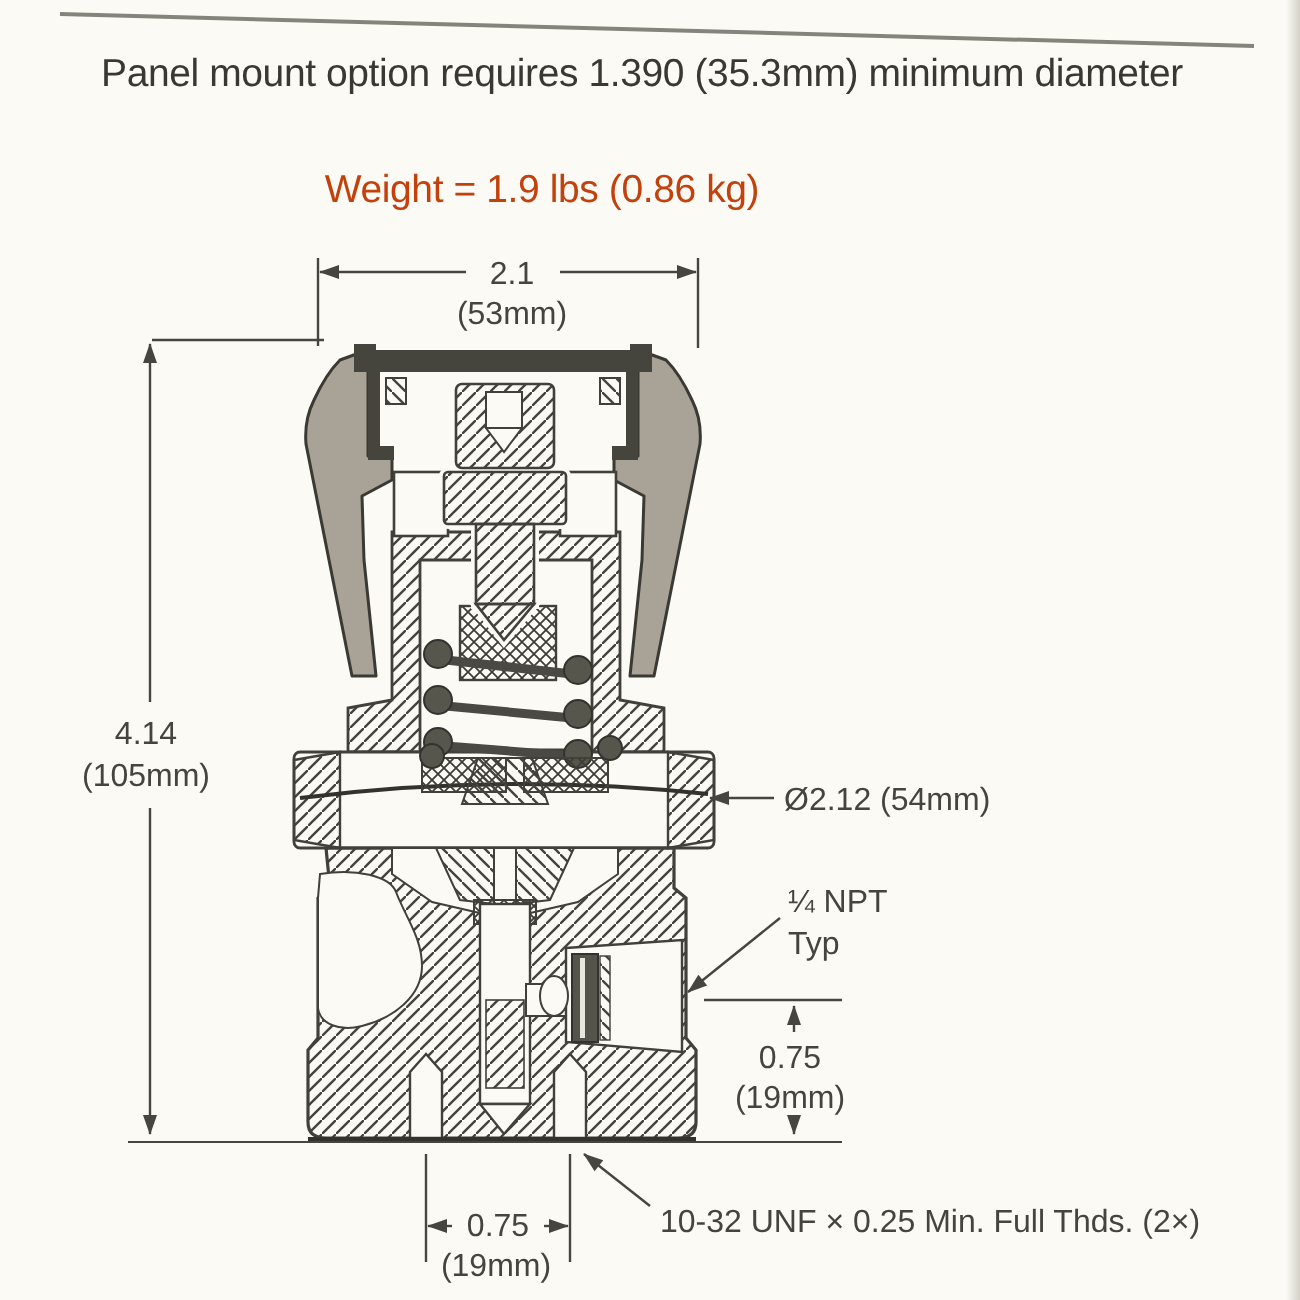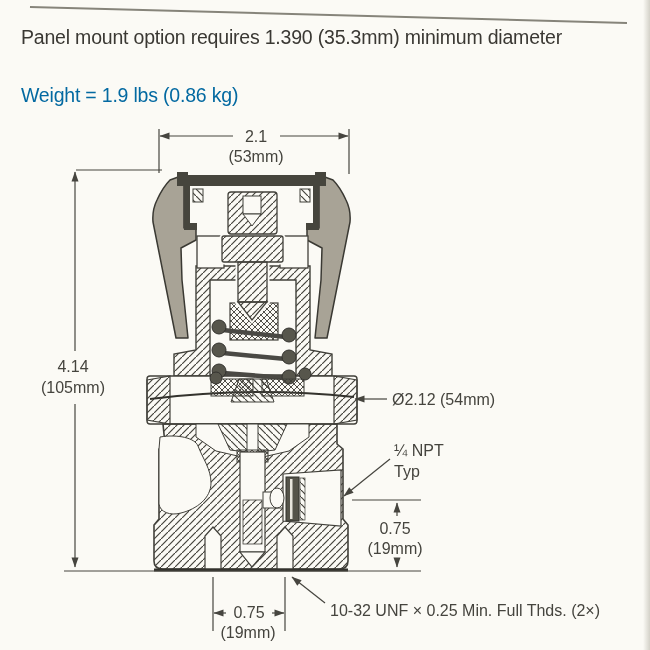--- a/index.html
+++ b/index.html
@@ -1,32 +1,33 @@
 <!DOCTYPE html>
 <html><head>
 <meta charset="utf-8">
 <style>
   html,body{margin:0;padding:0;background:#e8e8e4;}
   .page{
     position:relative;width:650px;height:650px;margin:0 auto;
     background:#fbfaf5;overflow:hidden;
     font-family:"Liberation Sans",sans-serif;
+    text-align:center;
   }
   .page-edge-right{
     position:absolute;top:0;right:0;width:7px;height:100%;
     background:linear-gradient(to right,rgba(0,0,0,0),rgba(110,105,85,.28));
   }
   .note{
     position:absolute;left:21px;top:24px;width:600px;
     font-size:19.5px;line-height:26px;color:#3a3833;letter-spacing:-.2px;
   }
   .note span{display:block;}
   .weight{
     position:absolute;left:21px;top:84px;width:500px;
-    font-size:19.5px;color:#0369a1;letter-spacing:-.2px;
+    font-size:19.5px;color:#c2410c;letter-spacing:-.2px;
   }
   svg{position:absolute;left:0;top:0;}
   .dim-text{font-family:"Liberation Sans",sans-serif;font-size:16px;fill:#45443e;}
   .mid{text-anchor:middle;}
 </style>
 </head>
 <body>
 
 <div class="page">
   <div class="note">

